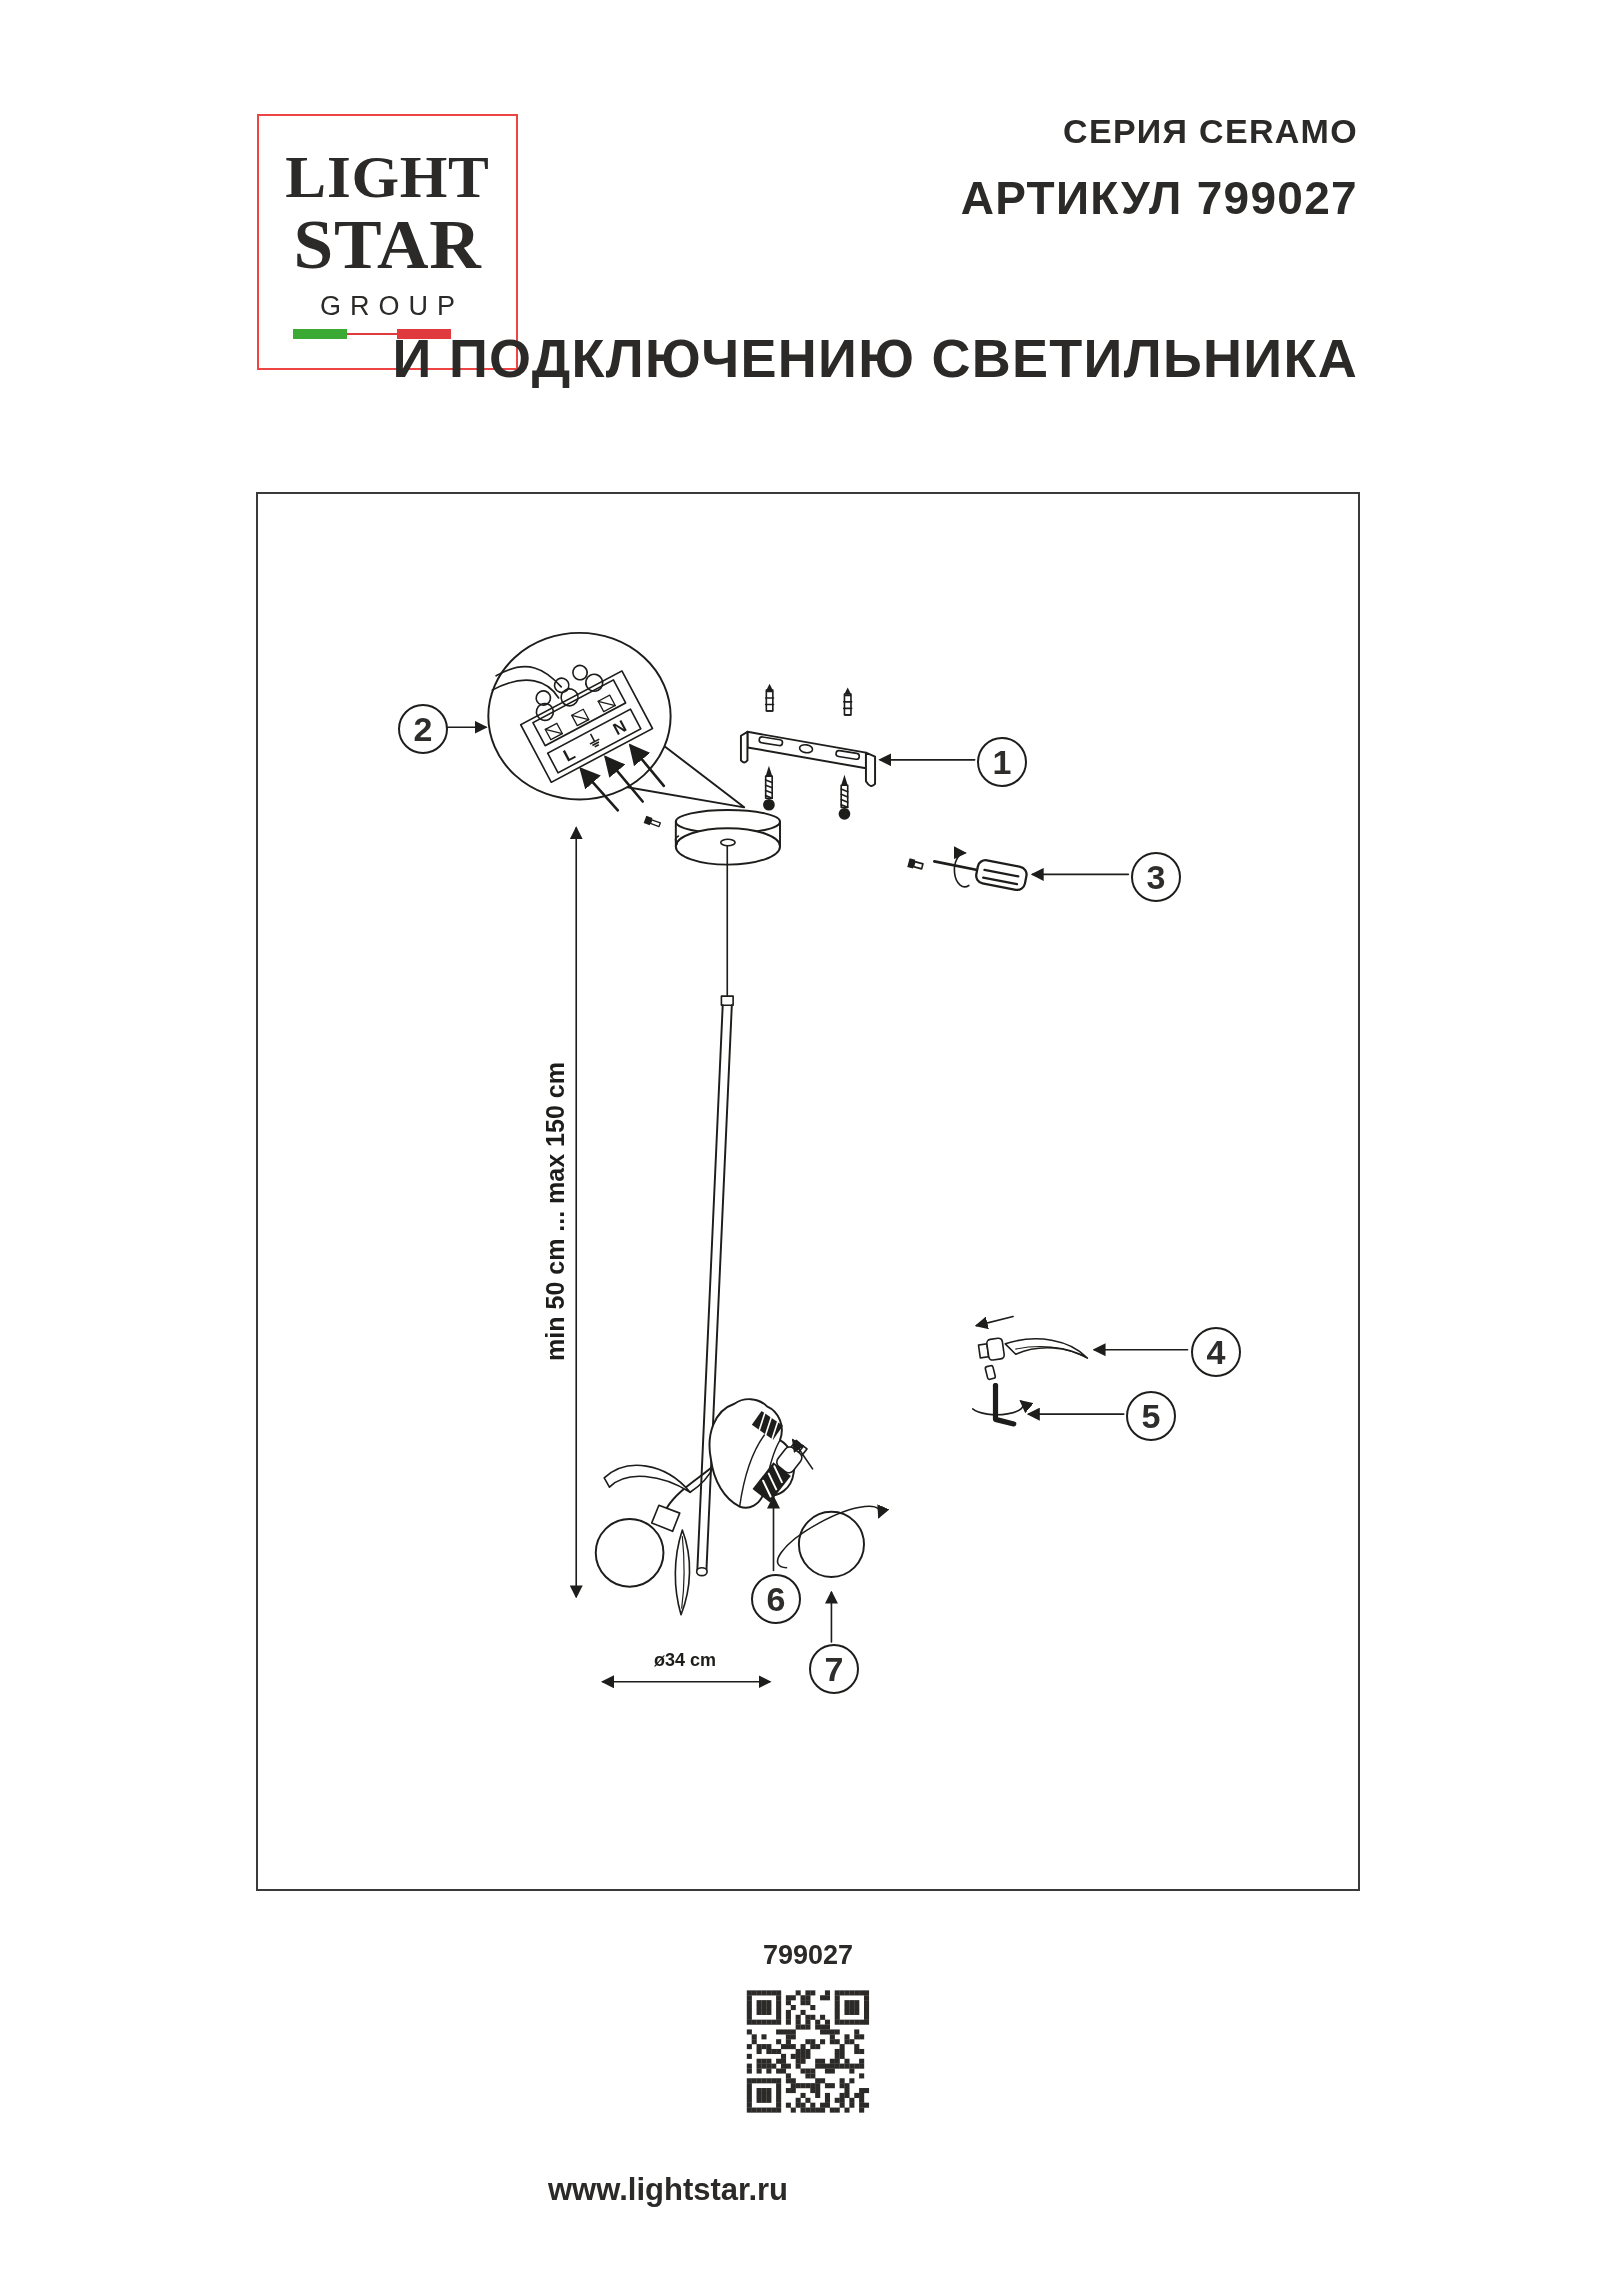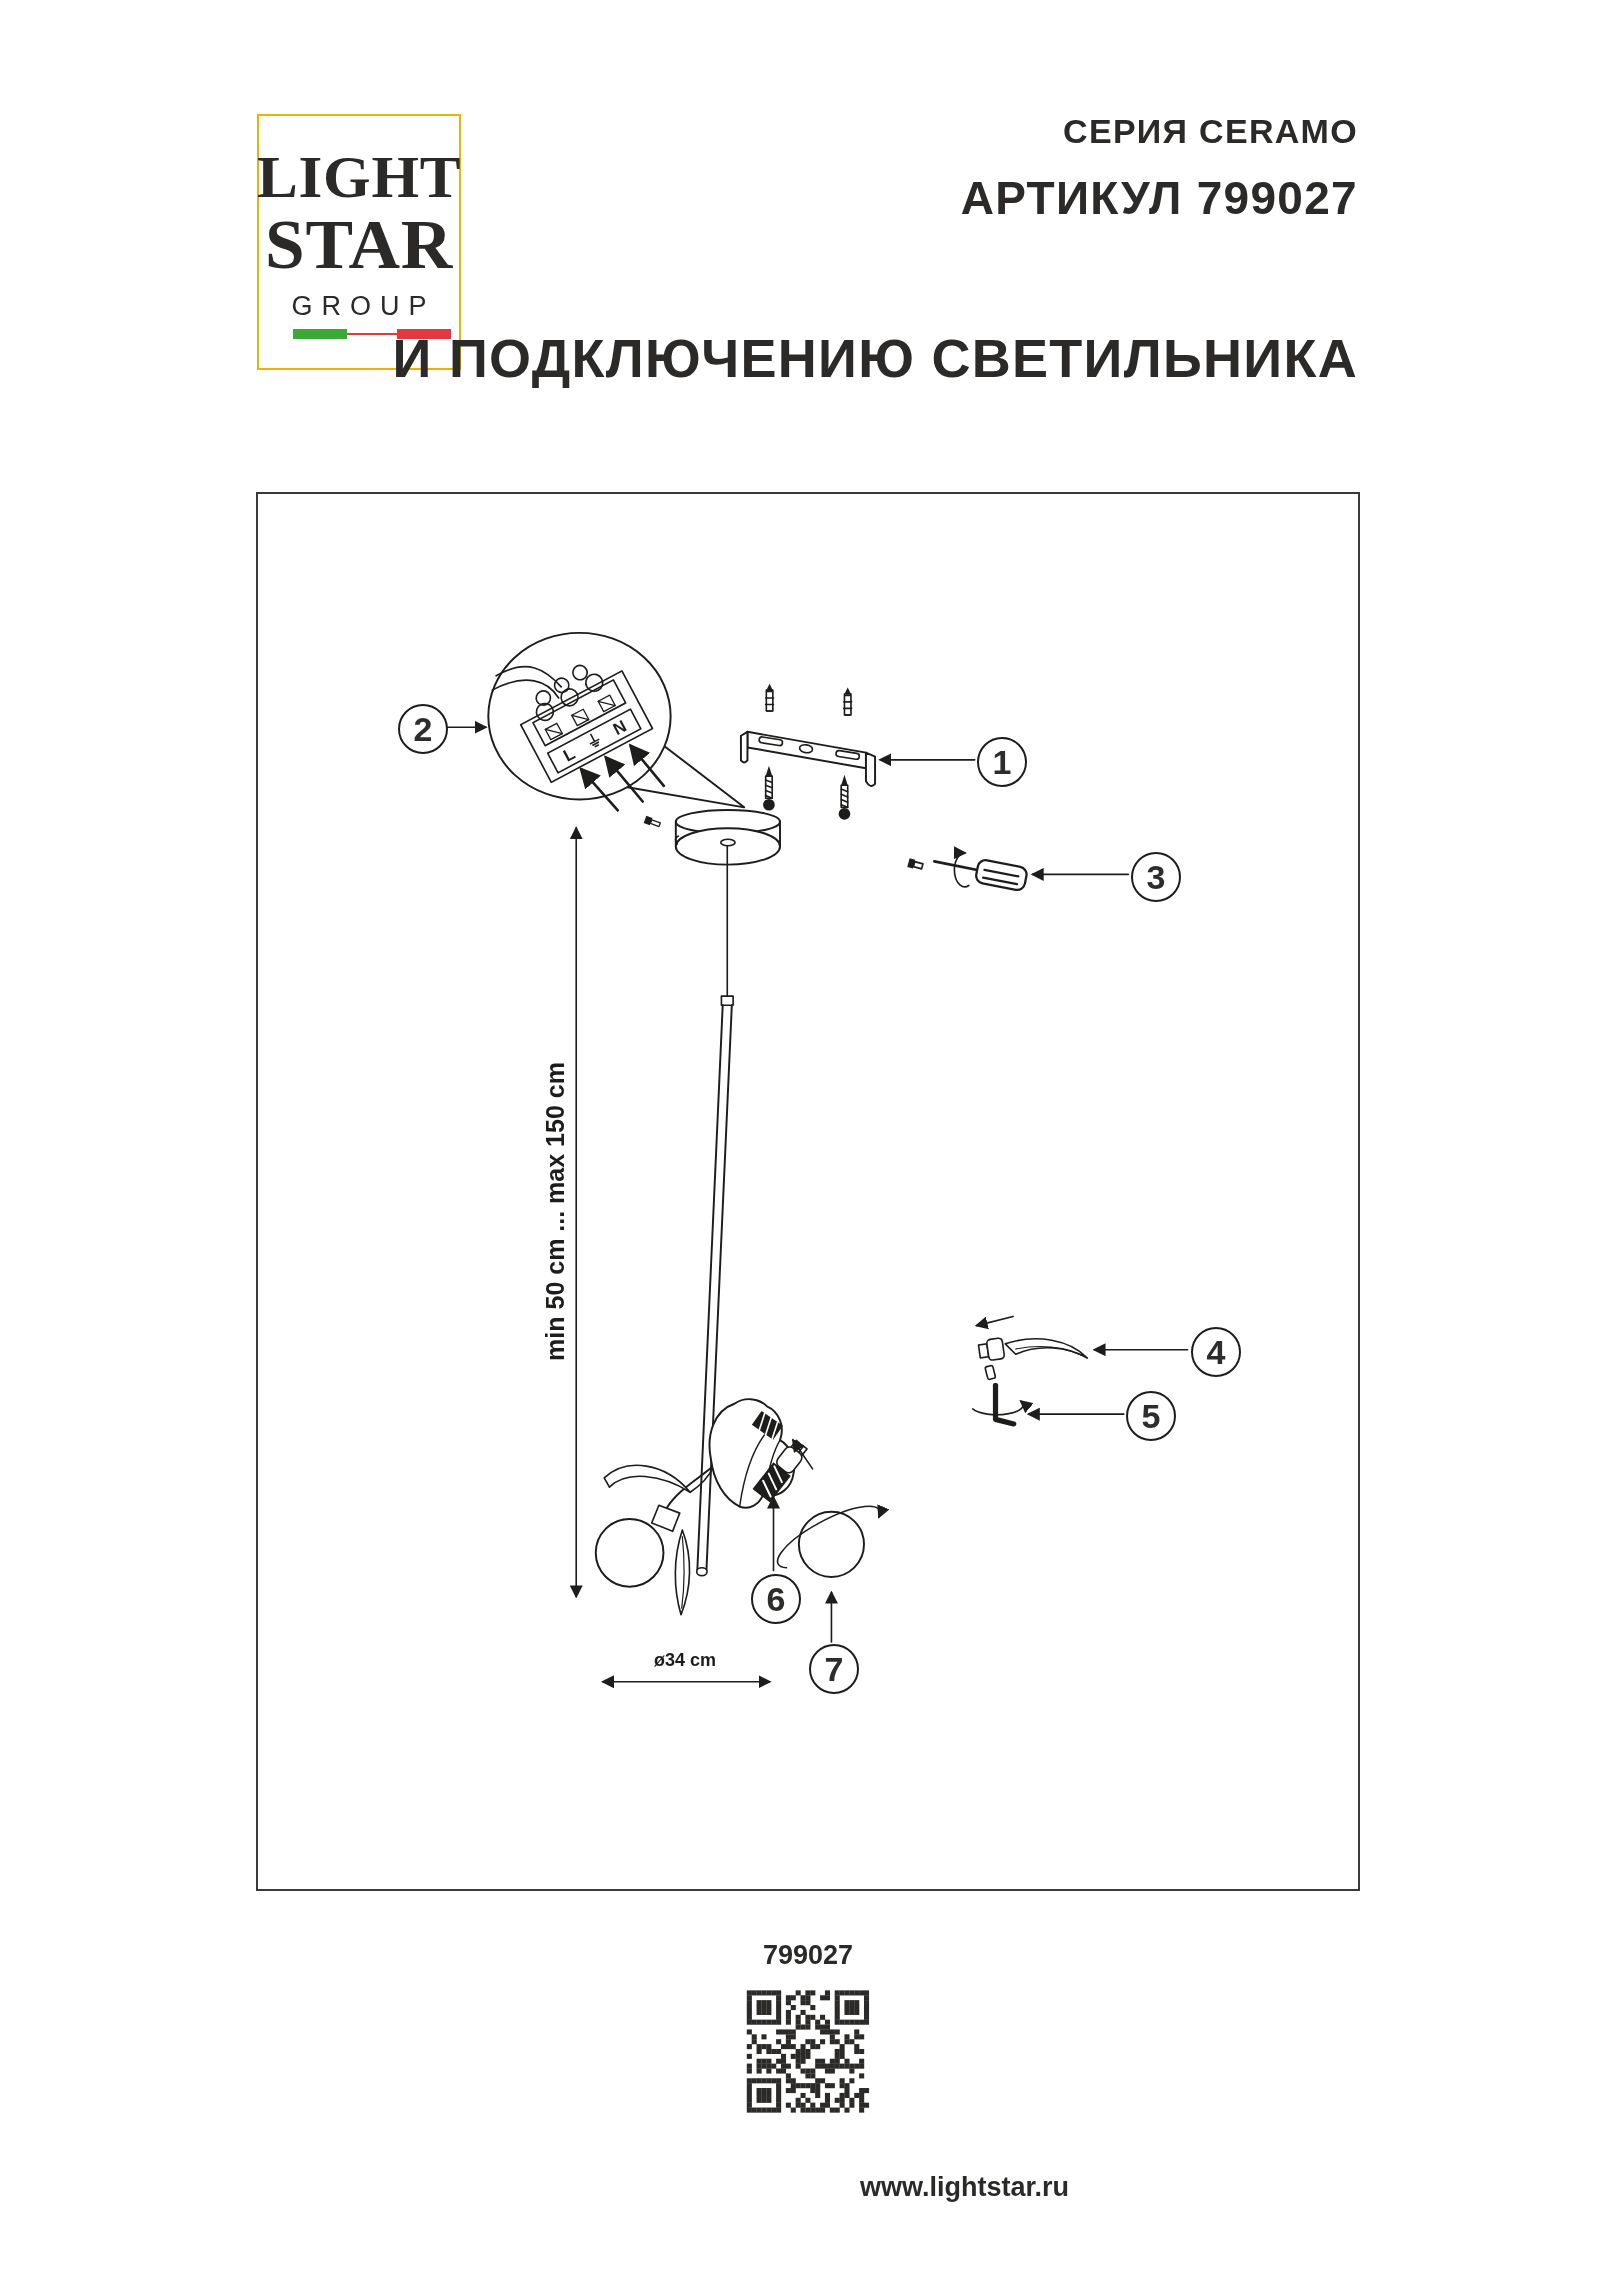--- a/index.html
+++ b/index.html
@@ -1,19 +1,19 @@
 <!DOCTYPE html>
 <html style="font-size:10.4px"><head>
 <meta charset="utf-8">
 <style>
   html,body{margin:0;padding:0;background:#e8e8e8;}
   #page{position:relative;width:1616px;height:2284px;background:#ffffff;overflow:hidden;
         font-family:"Liberation Sans",sans-serif;color:#1d1d1b;}
   
-  #logo-box{position:absolute;left:257px;top:114px;width:204px;height:256px;border:2px solid #eab308;box-sizing:border-box;}
+  #logo-box{position:absolute;left:257px;top:114px;width:261px;height:256px;border:2px solid #ef4444;box-sizing:border-box;}
   .logo-word{position:absolute;left:0;width:100%;text-align:center;font-family:"Liberation Serif",serif;
              font-weight:bold;color:#2b2a28;white-space:nowrap;}
   #logo-light{top:31px;font-size:60px;letter-spacing:0.7px;transform:scaleX(1.02);line-height:60px;}
   #logo-star{top:94px;font-size:70px;letter-spacing:0.7px;transform:scaleX(1.02);line-height:70px;}
   #logo-group{position:absolute;left:0;width:100%;top:177px;text-align:center;font-family:"Liberation Sans",sans-serif;
               font-weight:normal;font-size:27px;letter-spacing:9px;text-indent:9px;color:#2b2a28;line-height:27px;}
   #logo-flag{position:absolute;left:34px;top:213px;width:158px;height:10.4px;display:flex;}
   #logo-flag .fg{flex:1.1;}
   #logo-flag .fw{flex:1;position:relative;background:#fff;}
   #logo-flag .fw::after{content:"";position:absolute;left:0;right:0;top:3.9px;height:2px;background:#e03a3e;}
@@ -30,22 +30,22 @@
   .callout{position:absolute;width:46px;height:46px;border:2.6px solid #1d1d1b;border-radius:50%;
            background:#fff;display:flex;align-items:center;justify-content:center;
            font-size:34px;font-weight:bold;color:#2e2d2c;}
   #dim-v{position:absolute;left:353px;top:1197px;width:404px;height:29px;text-align:center;
          font-size:25px;font-weight:bold;transform:rotate(-90deg);white-space:nowrap;color:#1d1d1b;}
   #dim-h{position:absolute;left:620px;top:1650px;width:130px;text-align:center;
          font-size:18px;font-weight:bold;color:#1d1d1b;}
   
   #ft-article{position:absolute;left:678px;top:1940px;width:260px;text-align:center;
               font-size:27px;font-weight:bold;color:#2b2a28;}
-  #ft-site{position:absolute;left:548px;top:2172px;width:521px;text-align:right;
-           font-size:27px;font-weight:bold;color:#2b2a28;}
+  #ft-site{position:absolute;left:548px;top:2172px;width:521px;text-align:left;
+           font-size:31px;font-weight:bold;color:#2b2a28;}
 </style>
 </head>
 <body>
 
 <div id="page">
 
   <div id="logo-box">
     <div id="logo-light" class="logo-word">LIGHT</div>
     <div id="logo-star" class="logo-word">STAR</div>
     <div id="logo-group">GROUP</div>

